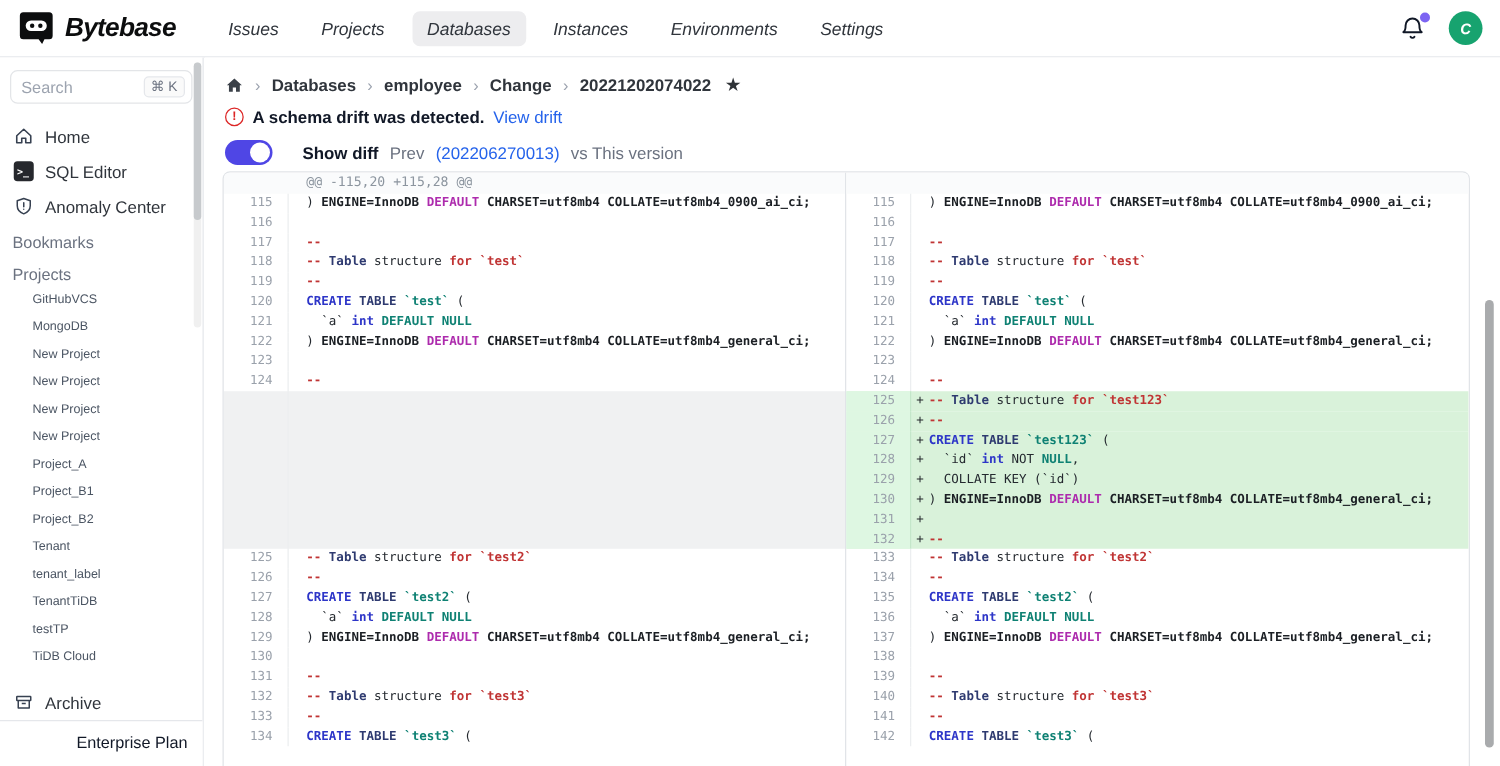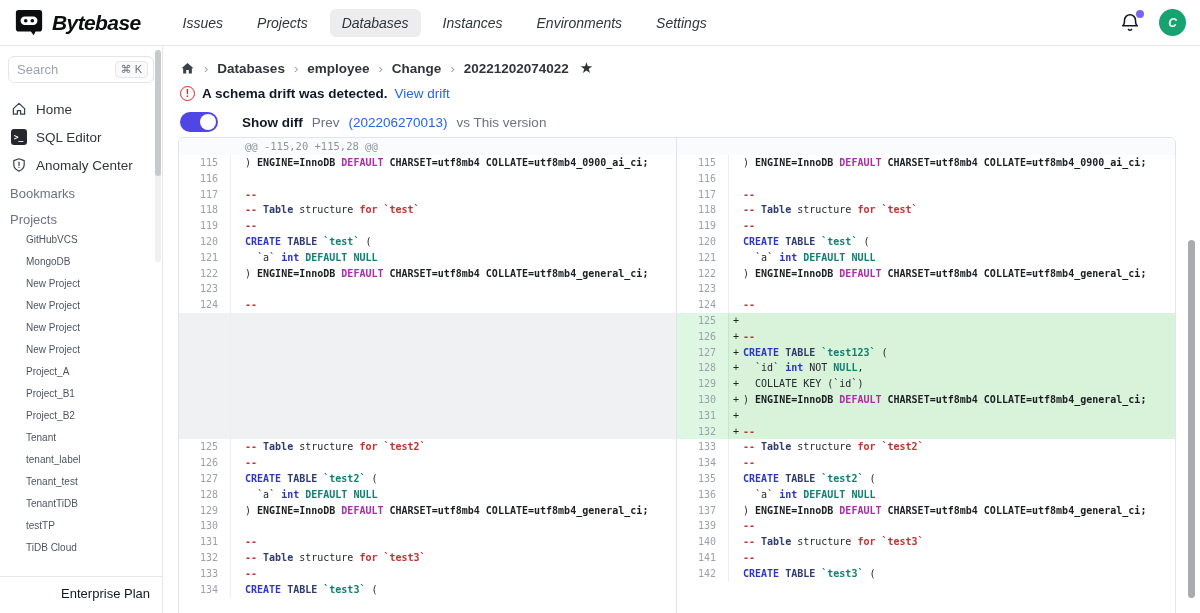--- a/index.html
+++ b/index.html
@@ -151,21 +151,20 @@
       <div class="proj-item">MongoDB</div>
       <div class="proj-item">New Project</div>
       <div class="proj-item">New Project</div>
       <div class="proj-item">New Project</div>
       <div class="proj-item">New Project</div>
       <div class="proj-item">Project_A</div>
       <div class="proj-item">Project_B1</div>
       <div class="proj-item">Project_B2</div>
       <div class="proj-item">Tenant</div>
       <div class="proj-item">tenant_label</div>
-      <div class="proj-item">Tenant_test</div>
       <div class="proj-item">TenantTiDB</div>
       <div class="proj-item">testTP</div>
       <div class="proj-item">TiDB Cloud</div>
     </div>
   <div class="snav-item archive-row">
     <span class="snav-icn">
       <svg width="16" height="16" viewBox="0 0 20 20" fill="none" stroke="#374151" stroke-width="1.5" stroke-linejoin="round">
         <rect x="3" y="4" width="14" height="4" rx="0.5"></rect>
         <path d="M4.5 8v7.5h11V8"></path>
         <path d="M8 11h4"></path>
@@ -375,20 +374,21 @@
               <div class="code"></div>
             </div>
             <div class="drow">
               <div class="num">124</div>
               <div class="sign"></div>
               <div class="code"><span class="tk r">--</span></div>
             </div>
             <div class="drow add">
               <div class="num">125</div>
               <div class="sign">+</div>
+              <div class="code"><span class="tk r">-- </span><span class="tk n">Table </span><span class="tk p">structure </span><span class="tk r">for </span><span class="tk r">`test123`</span></div>
             </div>
             <div class="drow add">
               <div class="num">126</div>
               <div class="sign">+</div>
               <div class="code"><span class="tk r">--</span></div>
             </div>
             <div class="drow add">
               <div class="num">127</div>
               <div class="sign">+</div>
               <div class="code"><span class="tk k">CREATE </span><span class="tk n">TABLE </span><span class="tk t">`test123` </span><span class="tk p">(</span></div>
@@ -435,20 +435,25 @@
             </div>
             <div class="drow">
               <div class="num">136</div>
               <div class="sign"></div>
               <div class="code"><span class="tk p">  `a` </span><span class="tk k">int </span><span class="tk t">DEFAULT NULL</span></div>
             </div>
             <div class="drow">
               <div class="num">137</div>
               <div class="sign"></div>
               <div class="code"><span class="tk p">) </span><span class="tk b">ENGINE=InnoDB </span><span class="tk m">DEFAULT </span><span class="tk b">CHARSET=utf8mb4 </span><span class="tk b">COLLATE=utf8mb4_general_ci;</span></div>
+            </div>
+            <div class="drow">
+              <div class="num">138</div>
+              <div class="sign"></div>
+              <div class="code"></div>
             </div>
             <div class="drow">
               <div class="num">139</div>
               <div class="sign"></div>
               <div class="code"><span class="tk r">--</span></div>
             </div>
             <div class="drow">
               <div class="num">140</div>
               <div class="sign"></div>
               <div class="code"><span class="tk r">-- </span><span class="tk n">Table </span><span class="tk p">structure </span><span class="tk r">for </span><span class="tk r">`test3`</span></div>

